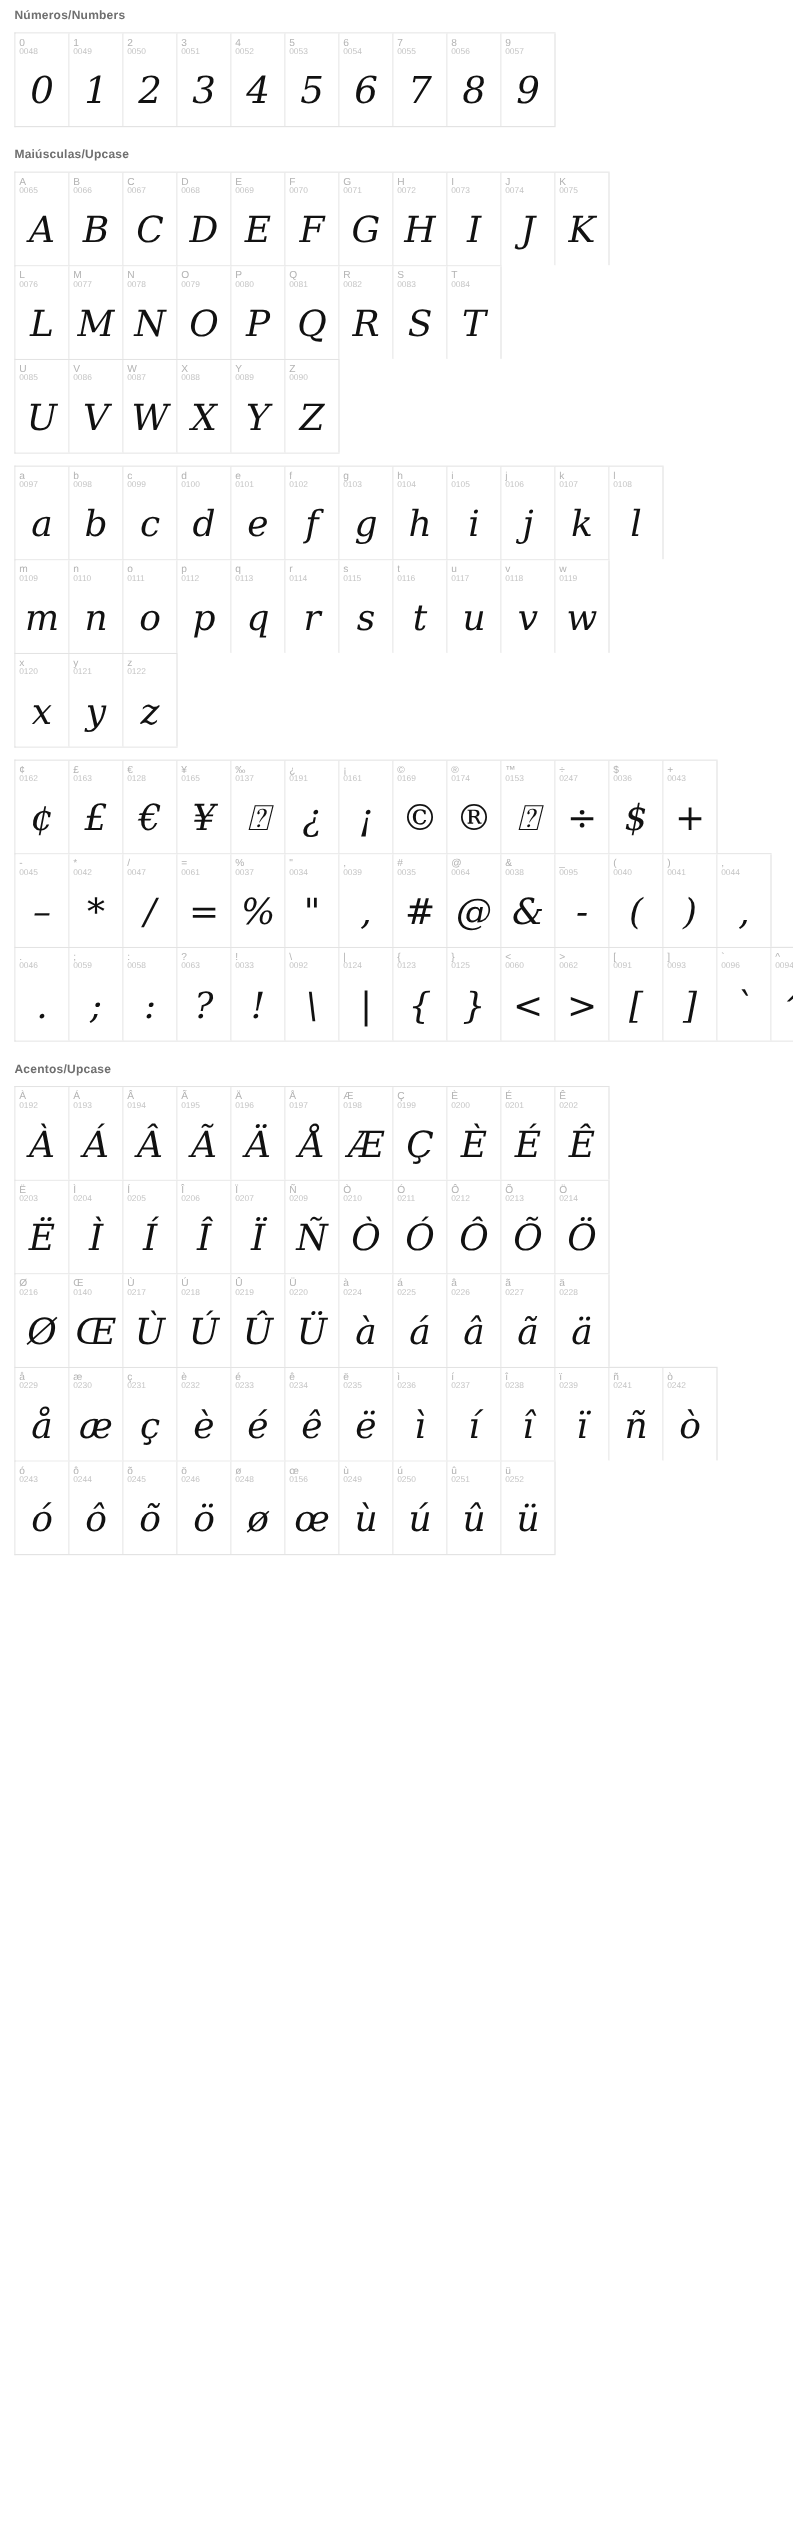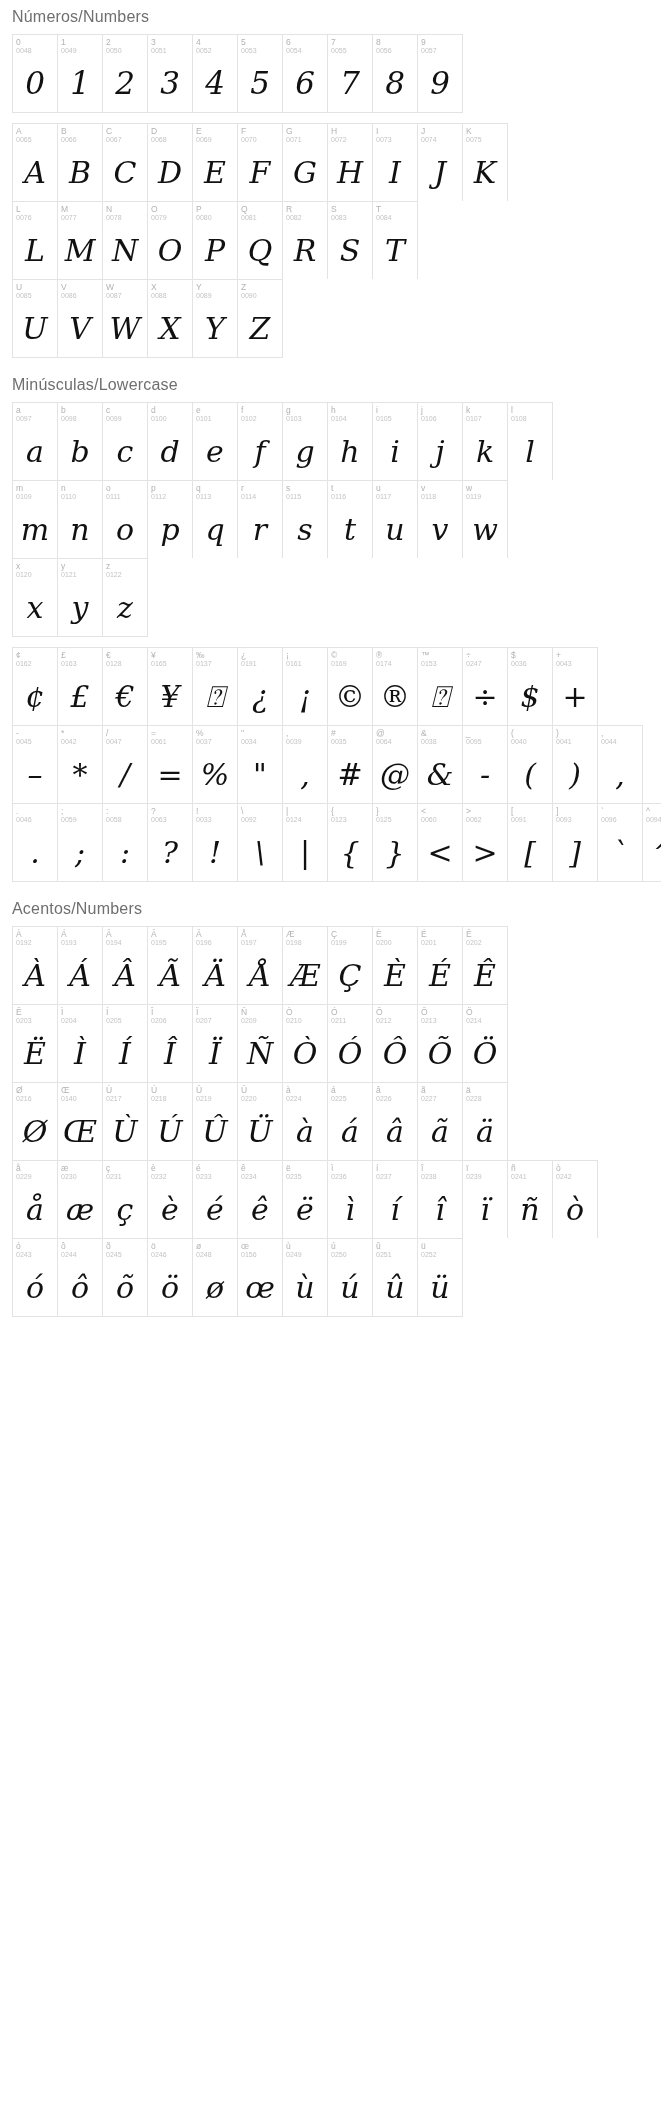--- a/index.html
+++ b/index.html
@@ -13,23 +13,23 @@
     color: #333333;
   }
   .page {
     width: 661px;
     padding: 0 0 20px 0;
   }
   .section {
     margin: 0 0 10px 0;
   }
   .section-title {
-    font-size: 16px;
+    font-size: 10px;
     color: #6f6f6f;
-    font-weight: 400;
+    font-weight: 700;
     padding: 8px 0 8px 12px;
     letter-spacing: 0.2px;
   }
   .grid-wrap {
     padding-left: 12px;
   }
   .row {
     display: flex;
     flex-wrap: nowrap;
     border-left: 1px solid #e3e3e3;
@@ -137,20 +137,21 @@
           </div>
           <div class="cell">
             <div class="lbl">9</div>
             <div class="code">0057</div>
             <div class="glyph">9</div>
           </div>
         </div>
       </div>
     </div>
     <div class="section">
+      <div class="section-title">Maiúsculas/Upcase</div>
       <div class="grid-wrap">
         <div class="row">
           <div class="cell">
             <div class="lbl">A</div>
             <div class="code">0065</div>
             <div class="glyph">A</div>
           </div>
           <div class="cell">
             <div class="lbl">B</div>
             <div class="code">0066</div>
@@ -272,169 +273,168 @@
           </div>
           <div class="cell">
             <div class="lbl">Y</div>
             <div class="code">0089</div>
             <div class="glyph">Y</div>
           </div>
           <div class="cell">
             <div class="lbl">Z</div>
             <div class="code">0090</div>
             <div class="glyph">Z</div>
-          </div>
-        </div>
-      </div>
-    </div>
-    <div class="section">
-      <div class="section-title">Minúsculas/Lowercase</div>
-      <div class="grid-wrap">
-        <div class="row">
-          <div class="cell">
-            <div class="lbl">a</div>
-            <div class="code">0097</div>
-            <div class="glyph">a</div>
-          </div>
-          <div class="cell">
-            <div class="lbl">b</div>
-            <div class="code">0098</div>
-            <div class="glyph">b</div>
-          </div>
-          <div class="cell">
-            <div class="lbl">c</div>
-            <div class="code">0099</div>
-            <div class="glyph">c</div>
-          </div>
-          <div class="cell">
-            <div class="lbl">d</div>
-            <div class="code">0100</div>
-            <div class="glyph">d</div>
-          </div>
-          <div class="cell">
-            <div class="lbl">e</div>
-            <div class="code">0101</div>
-            <div class="glyph">e</div>
-          </div>
-          <div class="cell">
-            <div class="lbl">f</div>
-            <div class="code">0102</div>
-            <div class="glyph">f</div>
-          </div>
-          <div class="cell">
-            <div class="lbl">g</div>
-            <div class="code">0103</div>
-            <div class="glyph">g</div>
-          </div>
-          <div class="cell">
-            <div class="lbl">h</div>
-            <div class="code">0104</div>
-            <div class="glyph">h</div>
-          </div>
-          <div class="cell">
-            <div class="lbl">i</div>
-            <div class="code">0105</div>
-            <div class="glyph">i</div>
-          </div>
-          <div class="cell">
-            <div class="lbl">j</div>
-            <div class="code">0106</div>
-            <div class="glyph">j</div>
-          </div>
-          <div class="cell">
-            <div class="lbl">k</div>
-            <div class="code">0107</div>
-            <div class="glyph">k</div>
-          </div>
-          <div class="cell">
-            <div class="lbl">l</div>
-            <div class="code">0108</div>
-            <div class="glyph">l</div>
-          </div>
-        </div>
-        <div class="row">
-          <div class="cell">
-            <div class="lbl">m</div>
-            <div class="code">0109</div>
-            <div class="glyph">m</div>
-          </div>
-          <div class="cell">
-            <div class="lbl">n</div>
-            <div class="code">0110</div>
-            <div class="glyph">n</div>
-          </div>
-          <div class="cell">
-            <div class="lbl">o</div>
-            <div class="code">0111</div>
-            <div class="glyph">o</div>
-          </div>
-          <div class="cell">
-            <div class="lbl">p</div>
-            <div class="code">0112</div>
-            <div class="glyph">p</div>
-          </div>
-          <div class="cell">
-            <div class="lbl">q</div>
-            <div class="code">0113</div>
-            <div class="glyph">q</div>
-          </div>
-          <div class="cell">
-            <div class="lbl">r</div>
-            <div class="code">0114</div>
-            <div class="glyph">r</div>
-          </div>
-          <div class="cell">
-            <div class="lbl">s</div>
-            <div class="code">0115</div>
-            <div class="glyph">s</div>
-          </div>
-          <div class="cell">
-            <div class="lbl">t</div>
-            <div class="code">0116</div>
-            <div class="glyph">t</div>
-          </div>
-          <div class="cell">
-            <div class="lbl">u</div>
-            <div class="code">0117</div>
-            <div class="glyph">u</div>
-          </div>
-          <div class="cell">
-            <div class="lbl">v</div>
-            <div class="code">0118</div>
-            <div class="glyph">v</div>
-          </div>
-          <div class="cell">
-            <div class="lbl">w</div>
-            <div class="code">0119</div>
-            <div class="glyph">w</div>
-          </div>
-        </div>
-        <div class="row">
-          <div class="cell">
-            <div class="lbl">x</div>
-            <div class="code">0120</div>
-            <div class="glyph">x</div>
-          </div>
-          <div class="cell">
-            <div class="lbl">y</div>
-            <div class="code">0121</div>
-            <div class="glyph">y</div>
-          </div>
-          <div class="cell">
-            <div class="lbl">z</div>
-            <div class="code">0122</div>
-            <div class="glyph">z</div>
           </div>
         </div>
       </div>
     </div>
     <div class="section">
       <div class="grid-wrap">
         <div class="row">
           <div class="cell">
+            <div class="lbl">a</div>
+            <div class="code">0097</div>
+            <div class="glyph">a</div>
+          </div>
+          <div class="cell">
+            <div class="lbl">b</div>
+            <div class="code">0098</div>
+            <div class="glyph">b</div>
+          </div>
+          <div class="cell">
+            <div class="lbl">c</div>
+            <div class="code">0099</div>
+            <div class="glyph">c</div>
+          </div>
+          <div class="cell">
+            <div class="lbl">d</div>
+            <div class="code">0100</div>
+            <div class="glyph">d</div>
+          </div>
+          <div class="cell">
+            <div class="lbl">e</div>
+            <div class="code">0101</div>
+            <div class="glyph">e</div>
+          </div>
+          <div class="cell">
+            <div class="lbl">f</div>
+            <div class="code">0102</div>
+            <div class="glyph">f</div>
+          </div>
+          <div class="cell">
+            <div class="lbl">g</div>
+            <div class="code">0103</div>
+            <div class="glyph">g</div>
+          </div>
+          <div class="cell">
+            <div class="lbl">h</div>
+            <div class="code">0104</div>
+            <div class="glyph">h</div>
+          </div>
+          <div class="cell">
+            <div class="lbl">i</div>
+            <div class="code">0105</div>
+            <div class="glyph">i</div>
+          </div>
+          <div class="cell">
+            <div class="lbl">j</div>
+            <div class="code">0106</div>
+            <div class="glyph">j</div>
+          </div>
+          <div class="cell">
+            <div class="lbl">k</div>
+            <div class="code">0107</div>
+            <div class="glyph">k</div>
+          </div>
+          <div class="cell">
+            <div class="lbl">l</div>
+            <div class="code">0108</div>
+            <div class="glyph">l</div>
+          </div>
+        </div>
+        <div class="row">
+          <div class="cell">
+            <div class="lbl">m</div>
+            <div class="code">0109</div>
+            <div class="glyph">m</div>
+          </div>
+          <div class="cell">
+            <div class="lbl">n</div>
+            <div class="code">0110</div>
+            <div class="glyph">n</div>
+          </div>
+          <div class="cell">
+            <div class="lbl">o</div>
+            <div class="code">0111</div>
+            <div class="glyph">o</div>
+          </div>
+          <div class="cell">
+            <div class="lbl">p</div>
+            <div class="code">0112</div>
+            <div class="glyph">p</div>
+          </div>
+          <div class="cell">
+            <div class="lbl">q</div>
+            <div class="code">0113</div>
+            <div class="glyph">q</div>
+          </div>
+          <div class="cell">
+            <div class="lbl">r</div>
+            <div class="code">0114</div>
+            <div class="glyph">r</div>
+          </div>
+          <div class="cell">
+            <div class="lbl">s</div>
+            <div class="code">0115</div>
+            <div class="glyph">s</div>
+          </div>
+          <div class="cell">
+            <div class="lbl">t</div>
+            <div class="code">0116</div>
+            <div class="glyph">t</div>
+          </div>
+          <div class="cell">
+            <div class="lbl">u</div>
+            <div class="code">0117</div>
+            <div class="glyph">u</div>
+          </div>
+          <div class="cell">
+            <div class="lbl">v</div>
+            <div class="code">0118</div>
+            <div class="glyph">v</div>
+          </div>
+          <div class="cell">
+            <div class="lbl">w</div>
+            <div class="code">0119</div>
+            <div class="glyph">w</div>
+          </div>
+        </div>
+        <div class="row">
+          <div class="cell">
+            <div class="lbl">x</div>
+            <div class="code">0120</div>
+            <div class="glyph">x</div>
+          </div>
+          <div class="cell">
+            <div class="lbl">y</div>
+            <div class="code">0121</div>
+            <div class="glyph">y</div>
+          </div>
+          <div class="cell">
+            <div class="lbl">z</div>
+            <div class="code">0122</div>
+            <div class="glyph">z</div>
+          </div>
+        </div>
+      </div>
+    </div>
+    <div class="section">
+      <div class="grid-wrap">
+        <div class="row">
+          <div class="cell">
             <div class="lbl">¢</div>
             <div class="code">0162</div>
             <div class="glyph">¢</div>
           </div>
           <div class="cell">
             <div class="lbl">£</div>
             <div class="code">0163</div>
             <div class="glyph">£</div>
           </div>
           <div class="cell">
@@ -638,21 +638,21 @@
           </div>
           <div class="cell">
             <div class="lbl">^</div>
             <div class="code">0094</div>
             <div class="glyph">^</div>
           </div>
         </div>
       </div>
     </div>
     <div class="section">
-      <div class="section-title">Acentos/Numbers</div>
+      <div class="section-title">Acentos/Upcase</div>
       <div class="grid-wrap">
         <div class="row">
           <div class="cell">
             <div class="lbl">À</div>
             <div class="code">0192</div>
             <div class="glyph">À</div>
           </div>
           <div class="cell">
             <div class="lbl">Á</div>
             <div class="code">0193</div>

